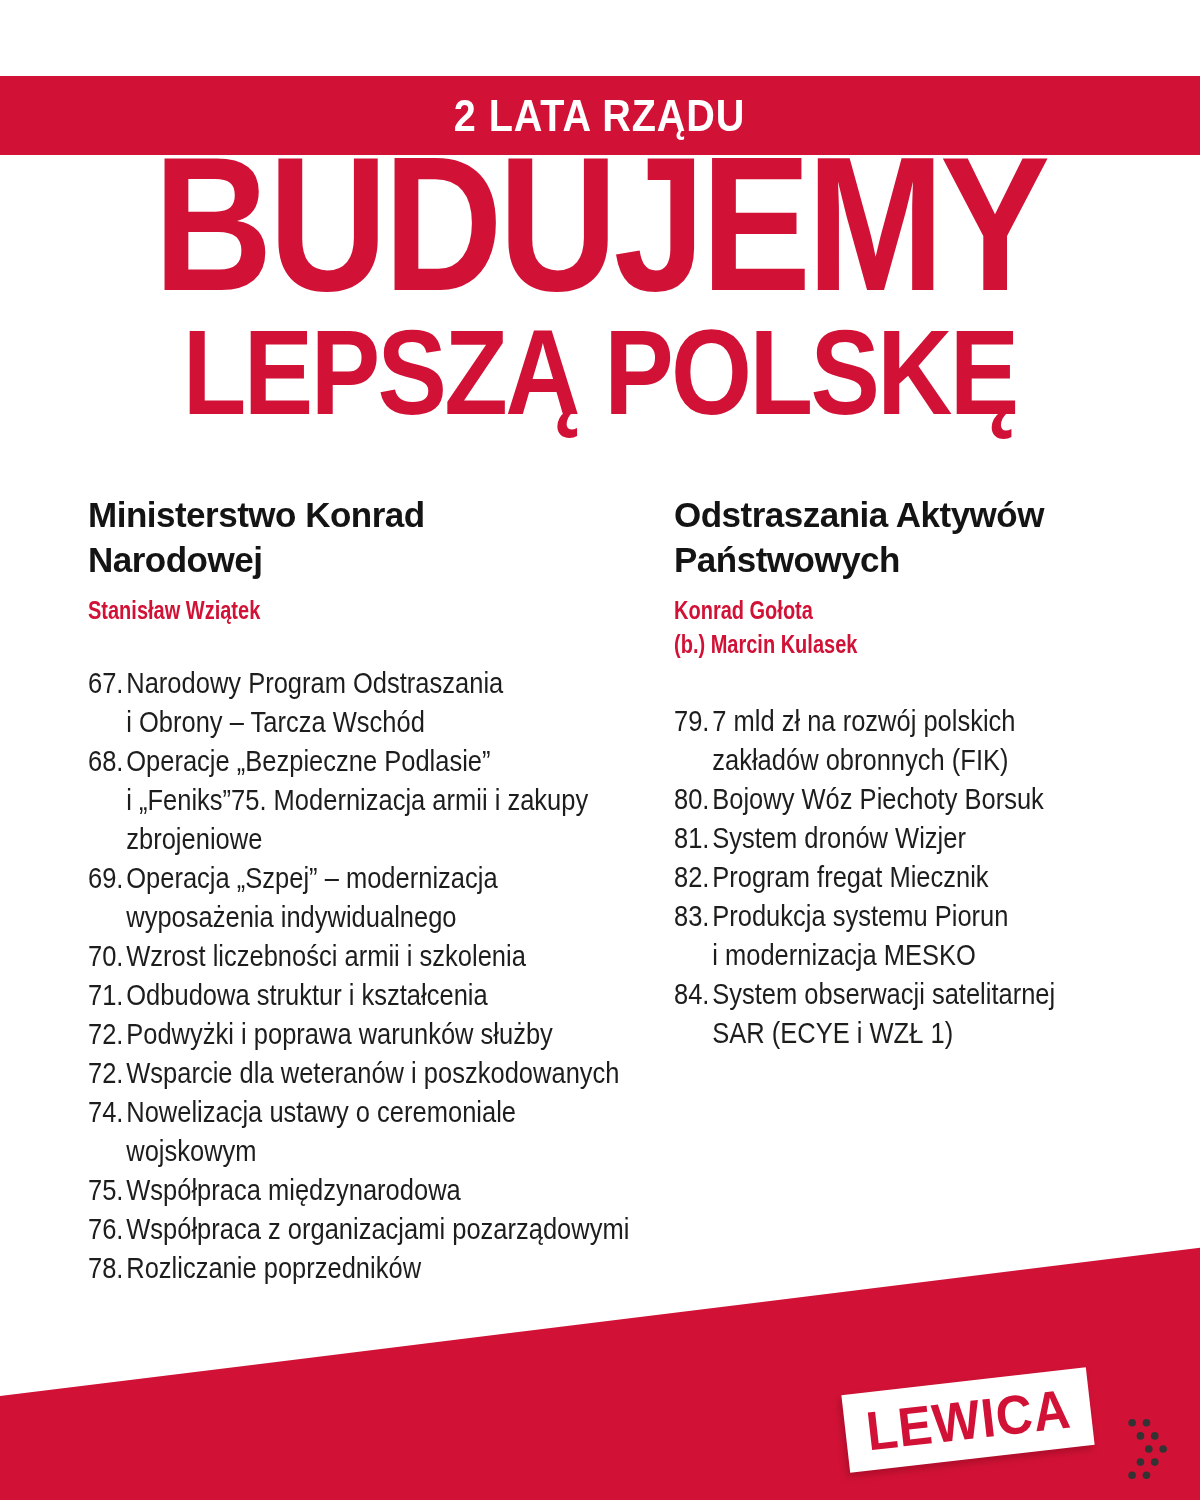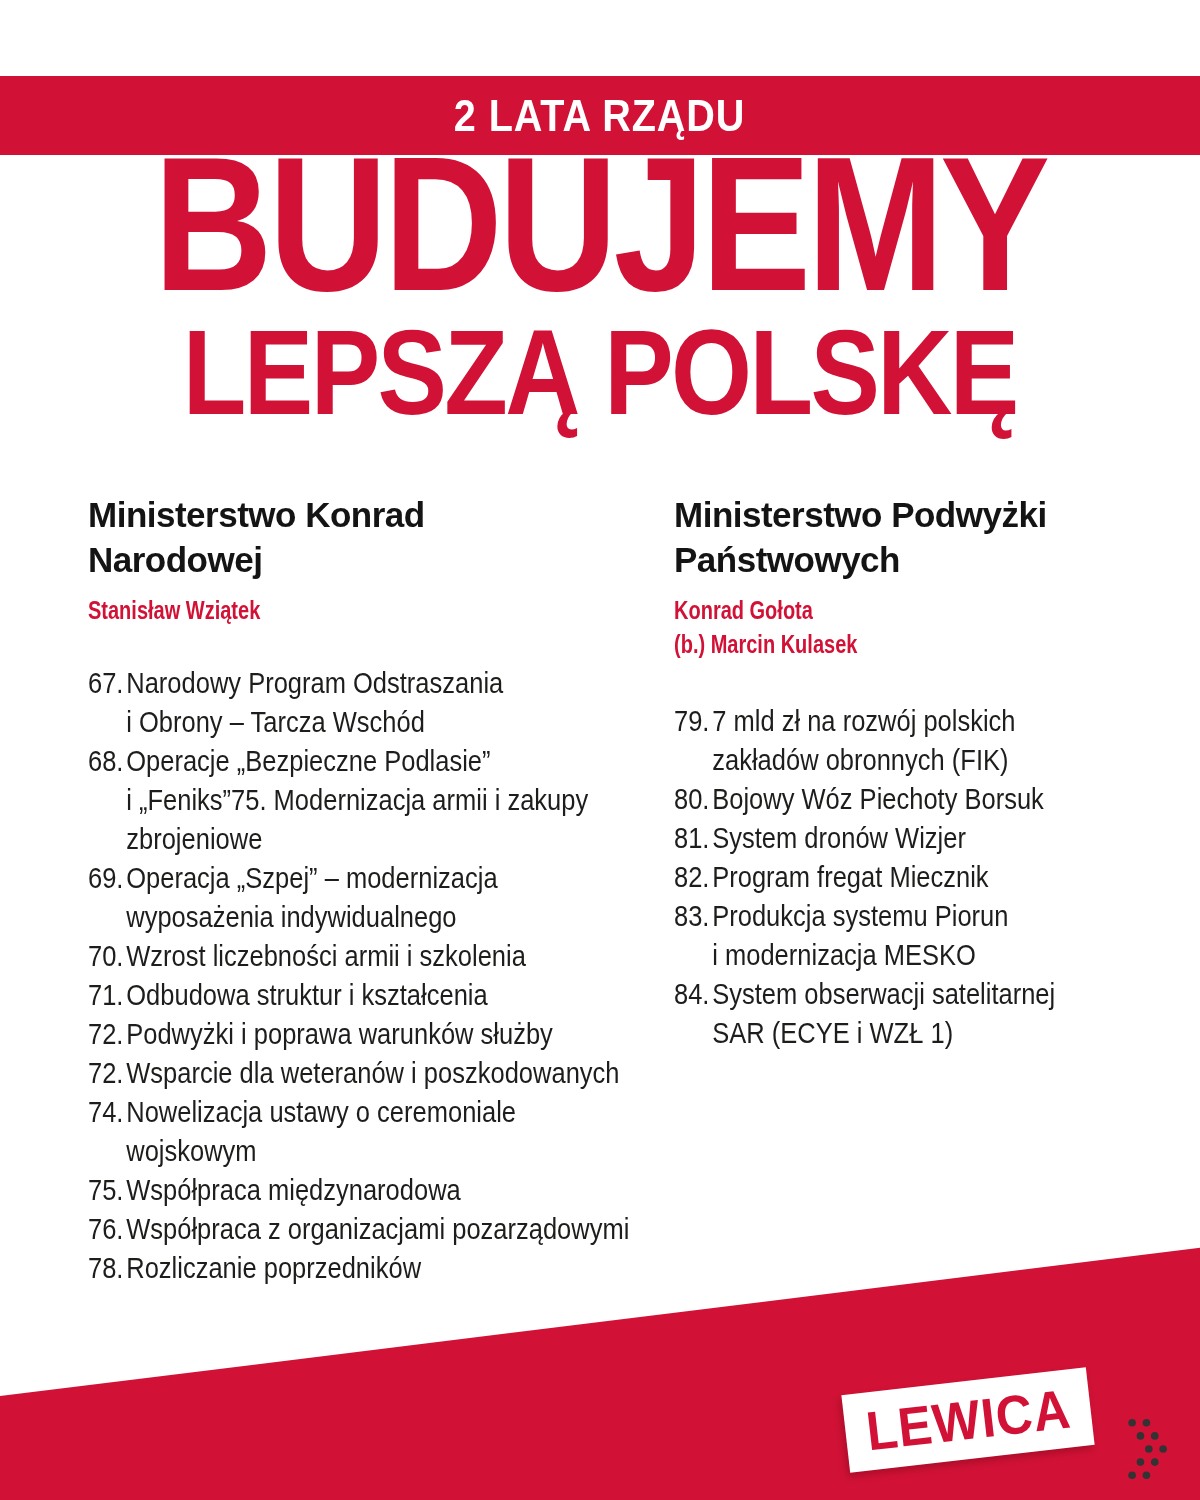--- a/index.html
+++ b/index.html
@@ -144,21 +144,21 @@
         </li>
 
         <li class="item">
           <span class="num">78.</span>
           <span class="txt">Rozliczanie poprzedników</span>
         </li>
       </ol>
   </div>
 
   <div class="col col-right">
-    <h2 class="ministry">Ministerstwo Podwyżki
+    <h2 class="ministry">Odstraszania Aktywów
 Państwowych</h2>
     <div class="ministers">Konrad Gołota
 (b.) Marcin Kulasek</div>
     <ol class="list">
 
         <li class="item">
           <span class="num">79.</span>
           <span class="txt">7 mld zł na rozwój polskich
 zakładów obronnych (FIK)</span>
         </li>

